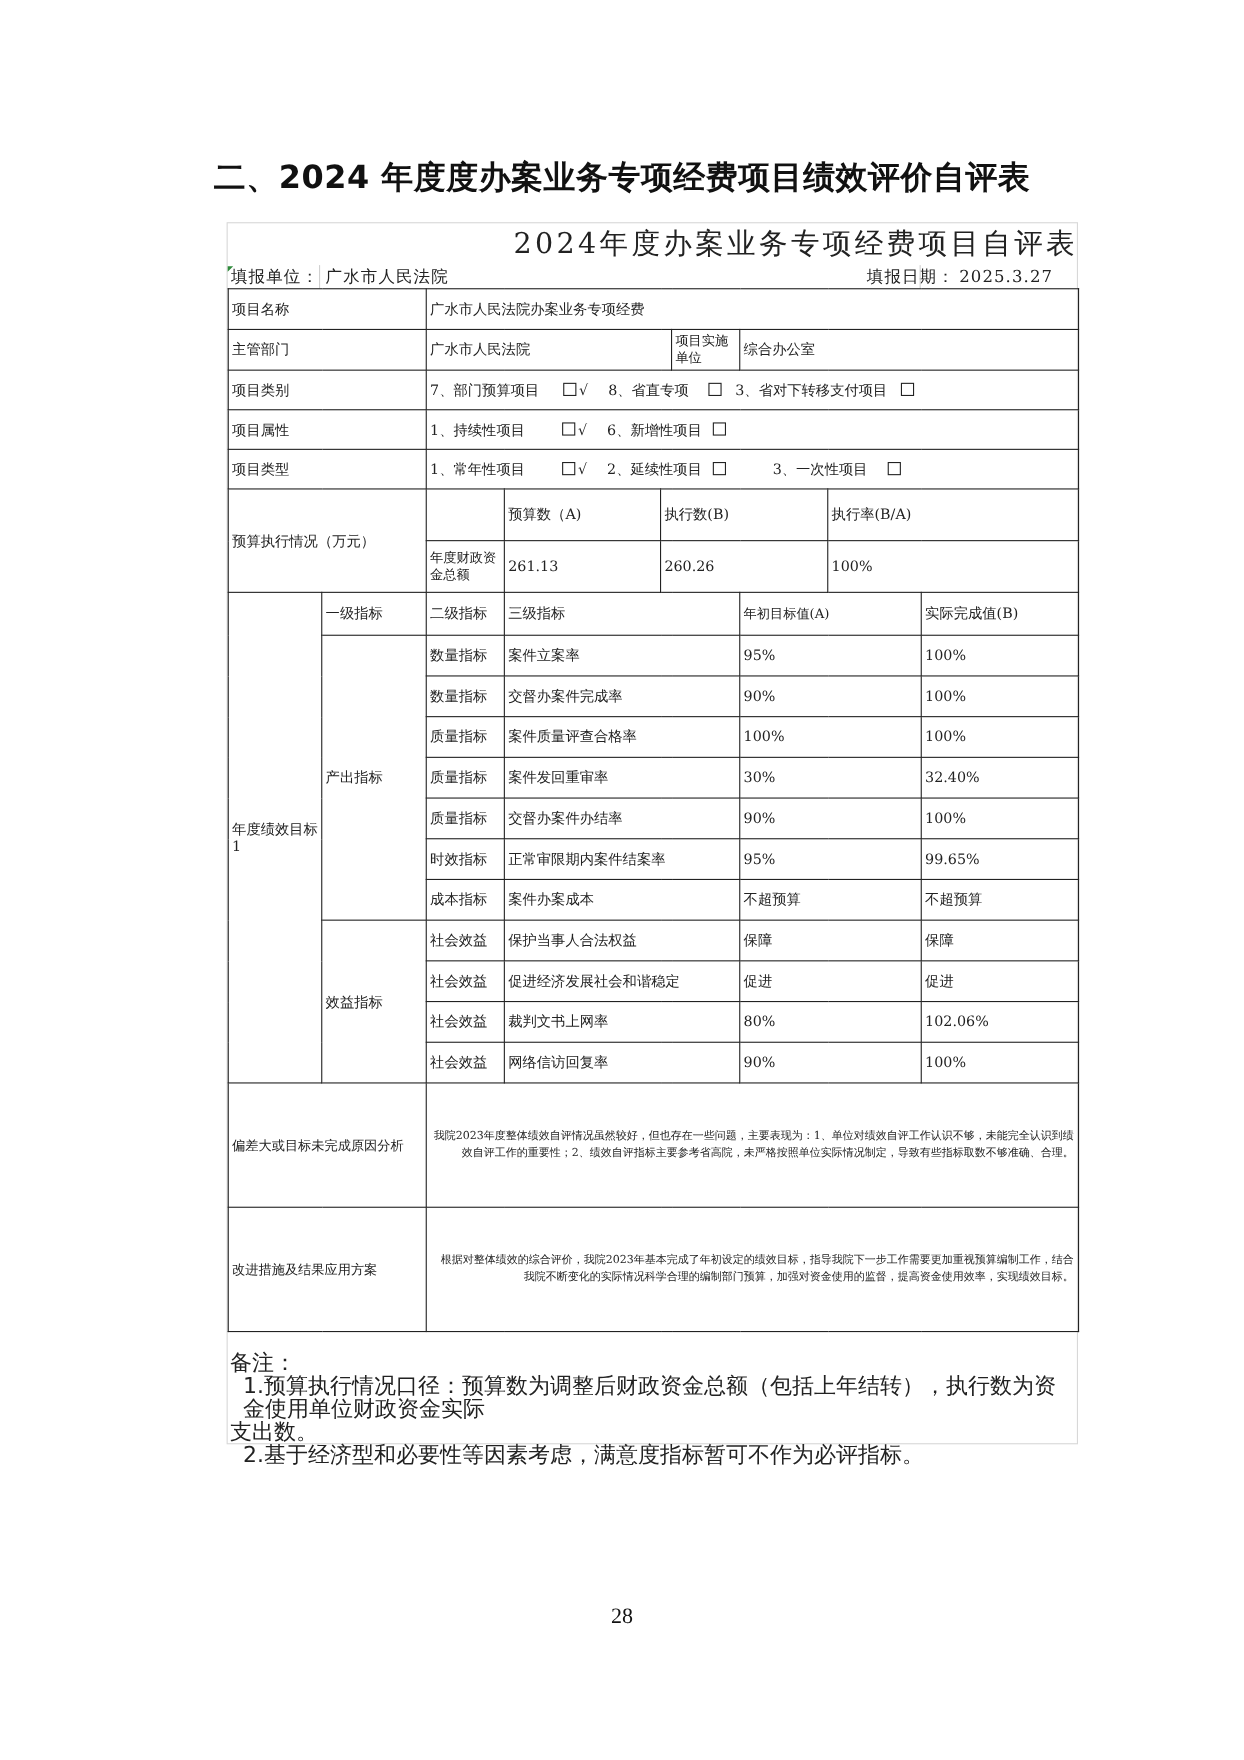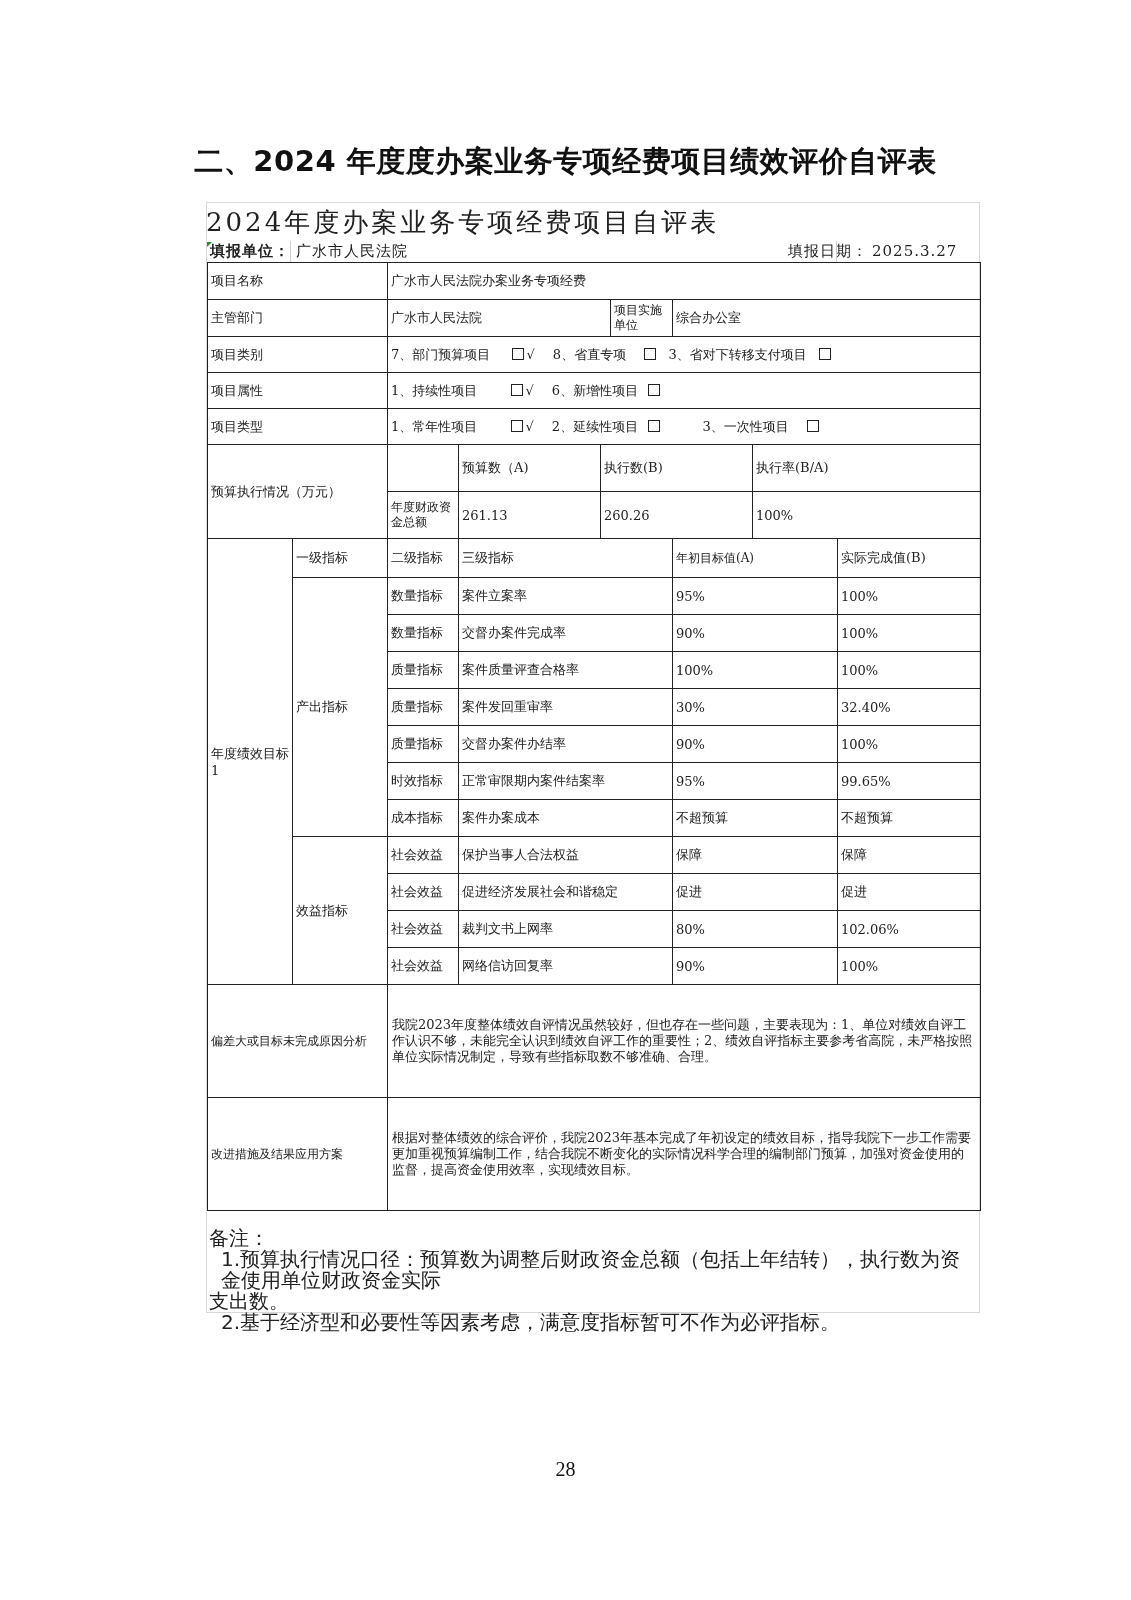--- a/index.html
+++ b/index.html
@@ -3,50 +3,50 @@
 <meta charset="utf-8">
 <style>
   html, body { margin:0; padding:0; background:#ffffff; }
   body { width:1131px; height:1600px; position:relative; overflow:hidden; color:#1a1a1a;
          font-family:"DejaVu Sans","Liberation Sans",sans-serif; }
   .page-heading { position:absolute; left:0; width:1131px; top:142px; text-align:center;
          font-size:29px; font-weight:bold; letter-spacing:0.5px; color:#111; }
   .sheet { position:absolute; left:206px; top:202px; width:774px; height:1111px;
          border:1px solid #d8d8d8; background:#fff; box-sizing:border-box; }
   .sheet-title { position:absolute; left:206px; top:203px; width:774px; height:38px;
-         text-align:left; font-family:"DejaVu Serif","Liberation Serif",serif;
+         text-align:right; font-family:"DejaVu Serif","Liberation Serif",serif;
          font-size:26px; letter-spacing:3px; line-height:38px; color:#222; }
   .filler { position:absolute; top:241px; height:21px; font-family:"DejaVu Serif","Liberation Serif",serif;
          font-size:15px; line-height:21px; color:#222; letter-spacing:1px; }
   .filler-sep { position:absolute; top:241px; height:21px; width:1px; background:#d0d0d0; }
   .green-tick { position:absolute; width:0; height:0; border-top:5px solid #2e8b3a; border-right:5px solid transparent; }
   table.grid { position:absolute; left:207px; top:262px; width:773px; border-collapse:collapse;
          table-layout:fixed; font-family:"DejaVu Serif","Liberation Serif",serif; font-size:13px; }
   table.grid td { border:1.5px solid #222; padding:0 3px; color:#222; overflow:hidden; }
   .c { }
   .l { text-align:left; }
   .small { font-size:12px; line-height:15px; }
-  .para { font-size:13px; line-height:16px; text-align:left; padding:0 4px !important; }
+  .para { font-size:10px; line-height:16px; text-align:right; padding:0 4px !important; }
   .notes { position:absolute; left:209px; top:1228px; width:770px; font-size:20px; line-height:21px;
          font-family:"DejaVu Sans","Liberation Sans",sans-serif; color:#222; }
   .notes .ind { padding-left:12px; }
   .page-number { position:absolute; top:1458px; left:0; width:1131px; text-align:center;
          font-family:"Liberation Serif","DejaVu Serif",serif; font-size:20px; color:#111; }
   .chk { display:inline-block; width:10px; height:10px; border:1px solid #222; vertical-align:-1px; margin:0 2px 0 0; }
 </style>
 </head>
 <body>
 
 <div class="page-heading">二、2024 年度度办案业务专项经费项目绩效评价自评表</div>
 
 <div class="sheet"></div>
 <div class="sheet-title">2024年度办案业务专项经费项目自评表</div>
 
 <div class="green-tick" style="left:207px;top:242px;"></div>
-<div class="filler" style="left:210px;font-weight:bold;">填报单位：</div>
+<div class="filler" style="left:210px;">填报单位：</div>
 <div class="filler-sep" style="left:290px;"></div>
 <div class="filler" style="left:296px;">广水市人民法院</div>
 <div class="filler" style="left:788px;">填报日期：</div>
 <div class="filler-sep" style="left:836px;"></div>
 <div class="filler" style="left:872px;">2025.3.27</div>
 
 <table class="grid">
   <colgroup>
     <col style="width:85px">
       <col style="width:95px">

